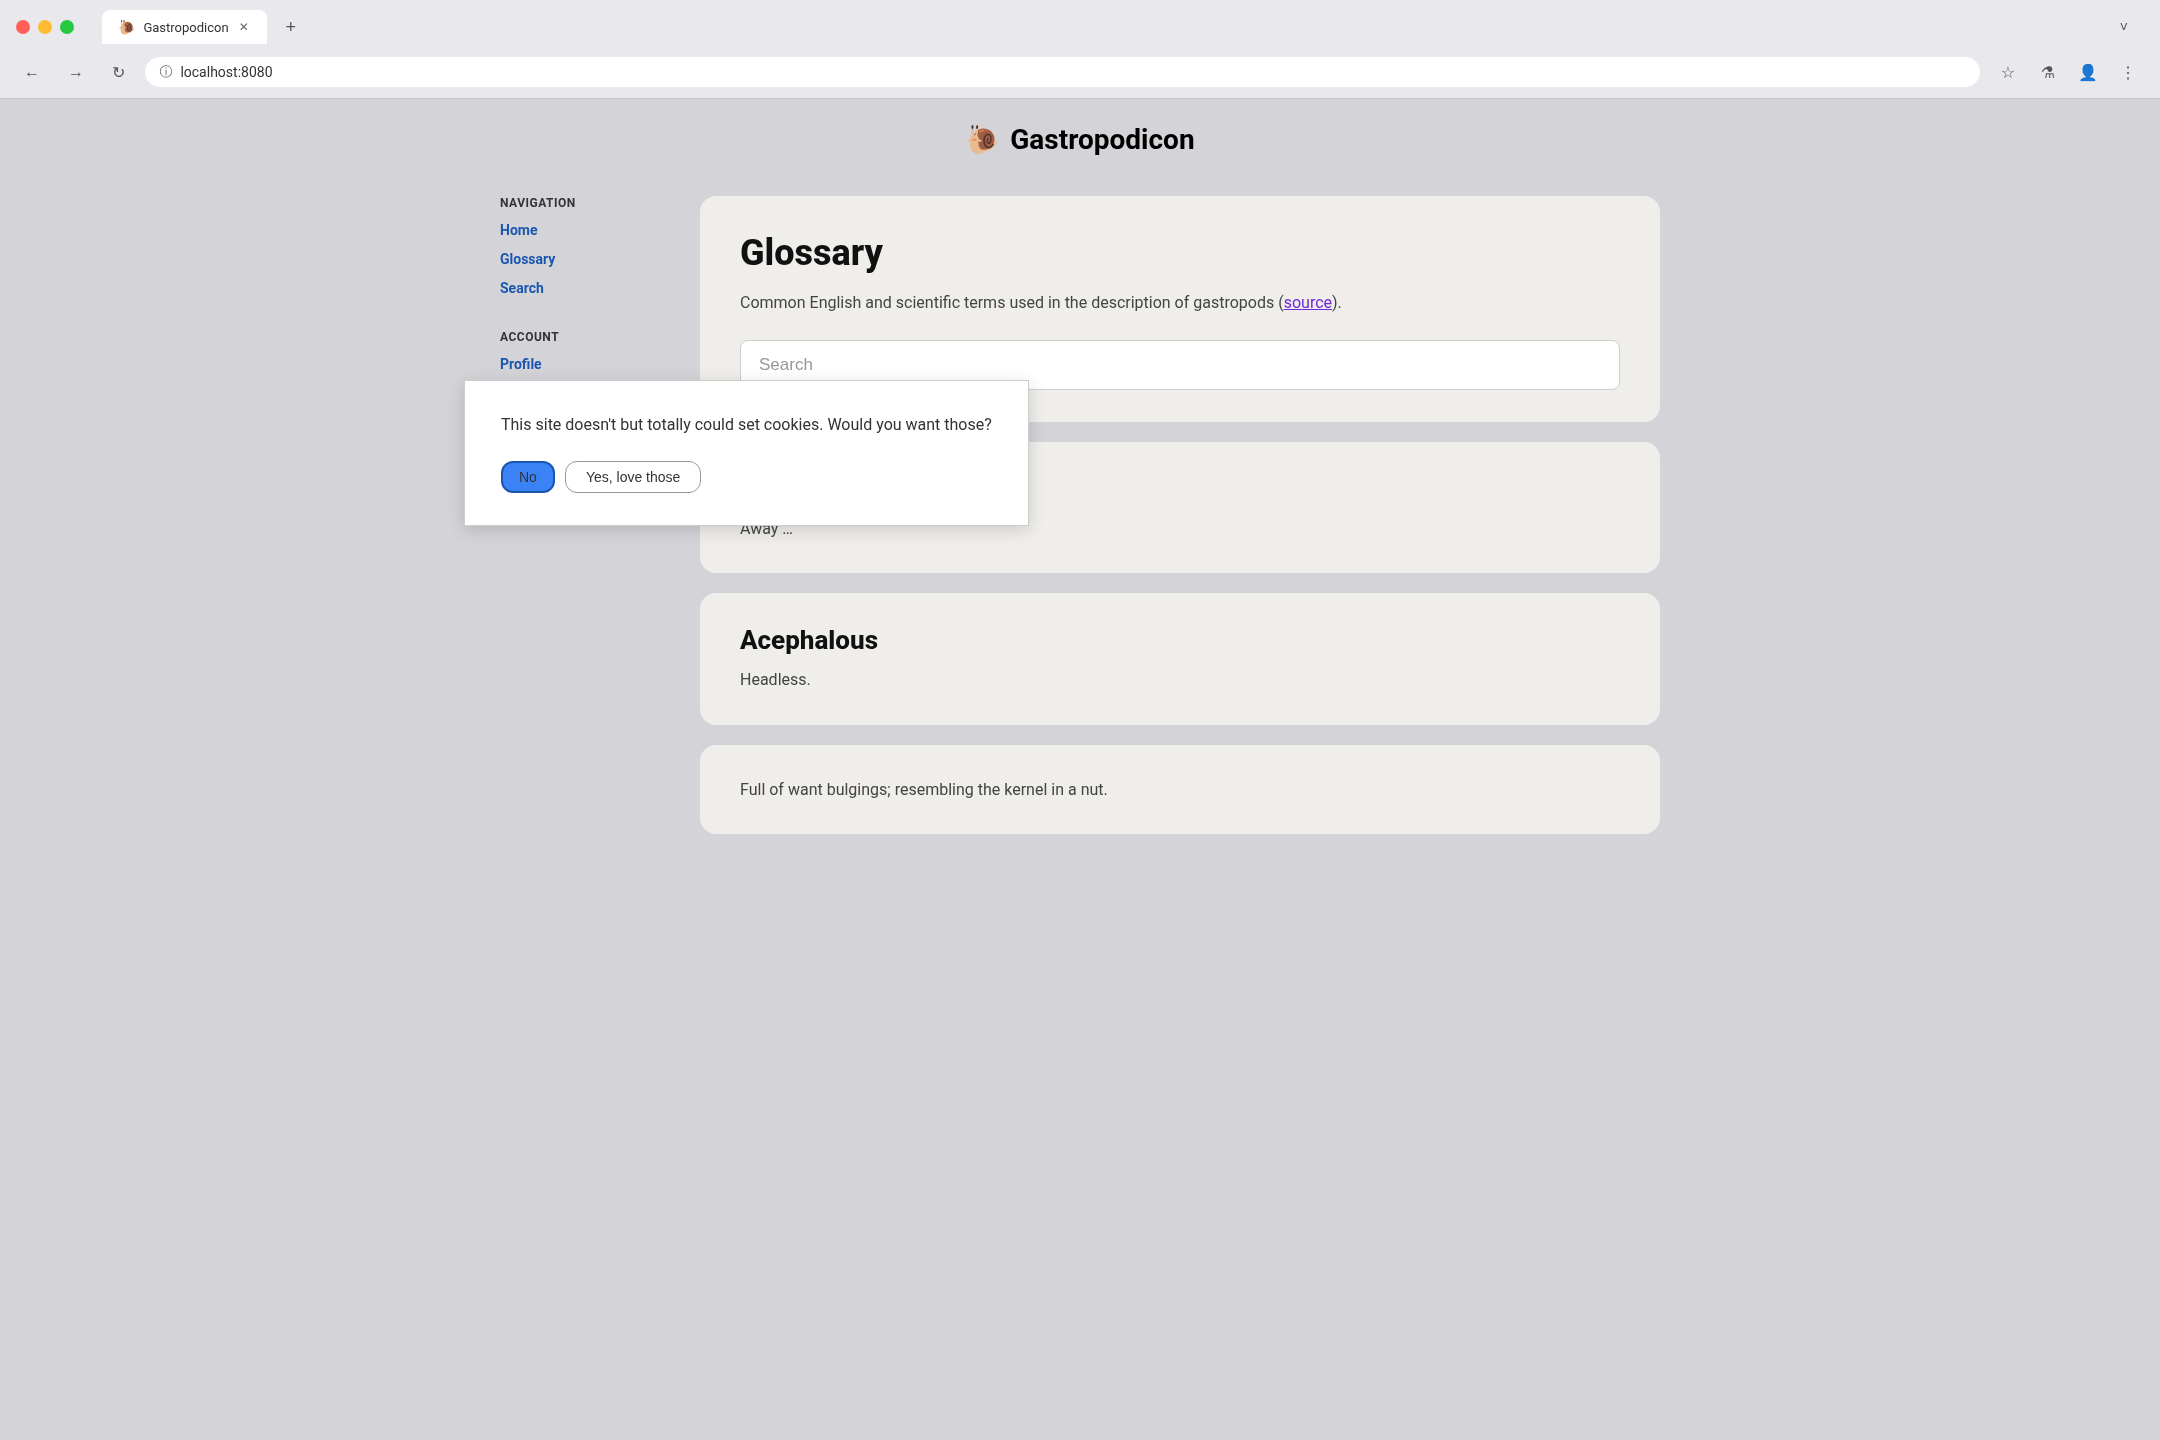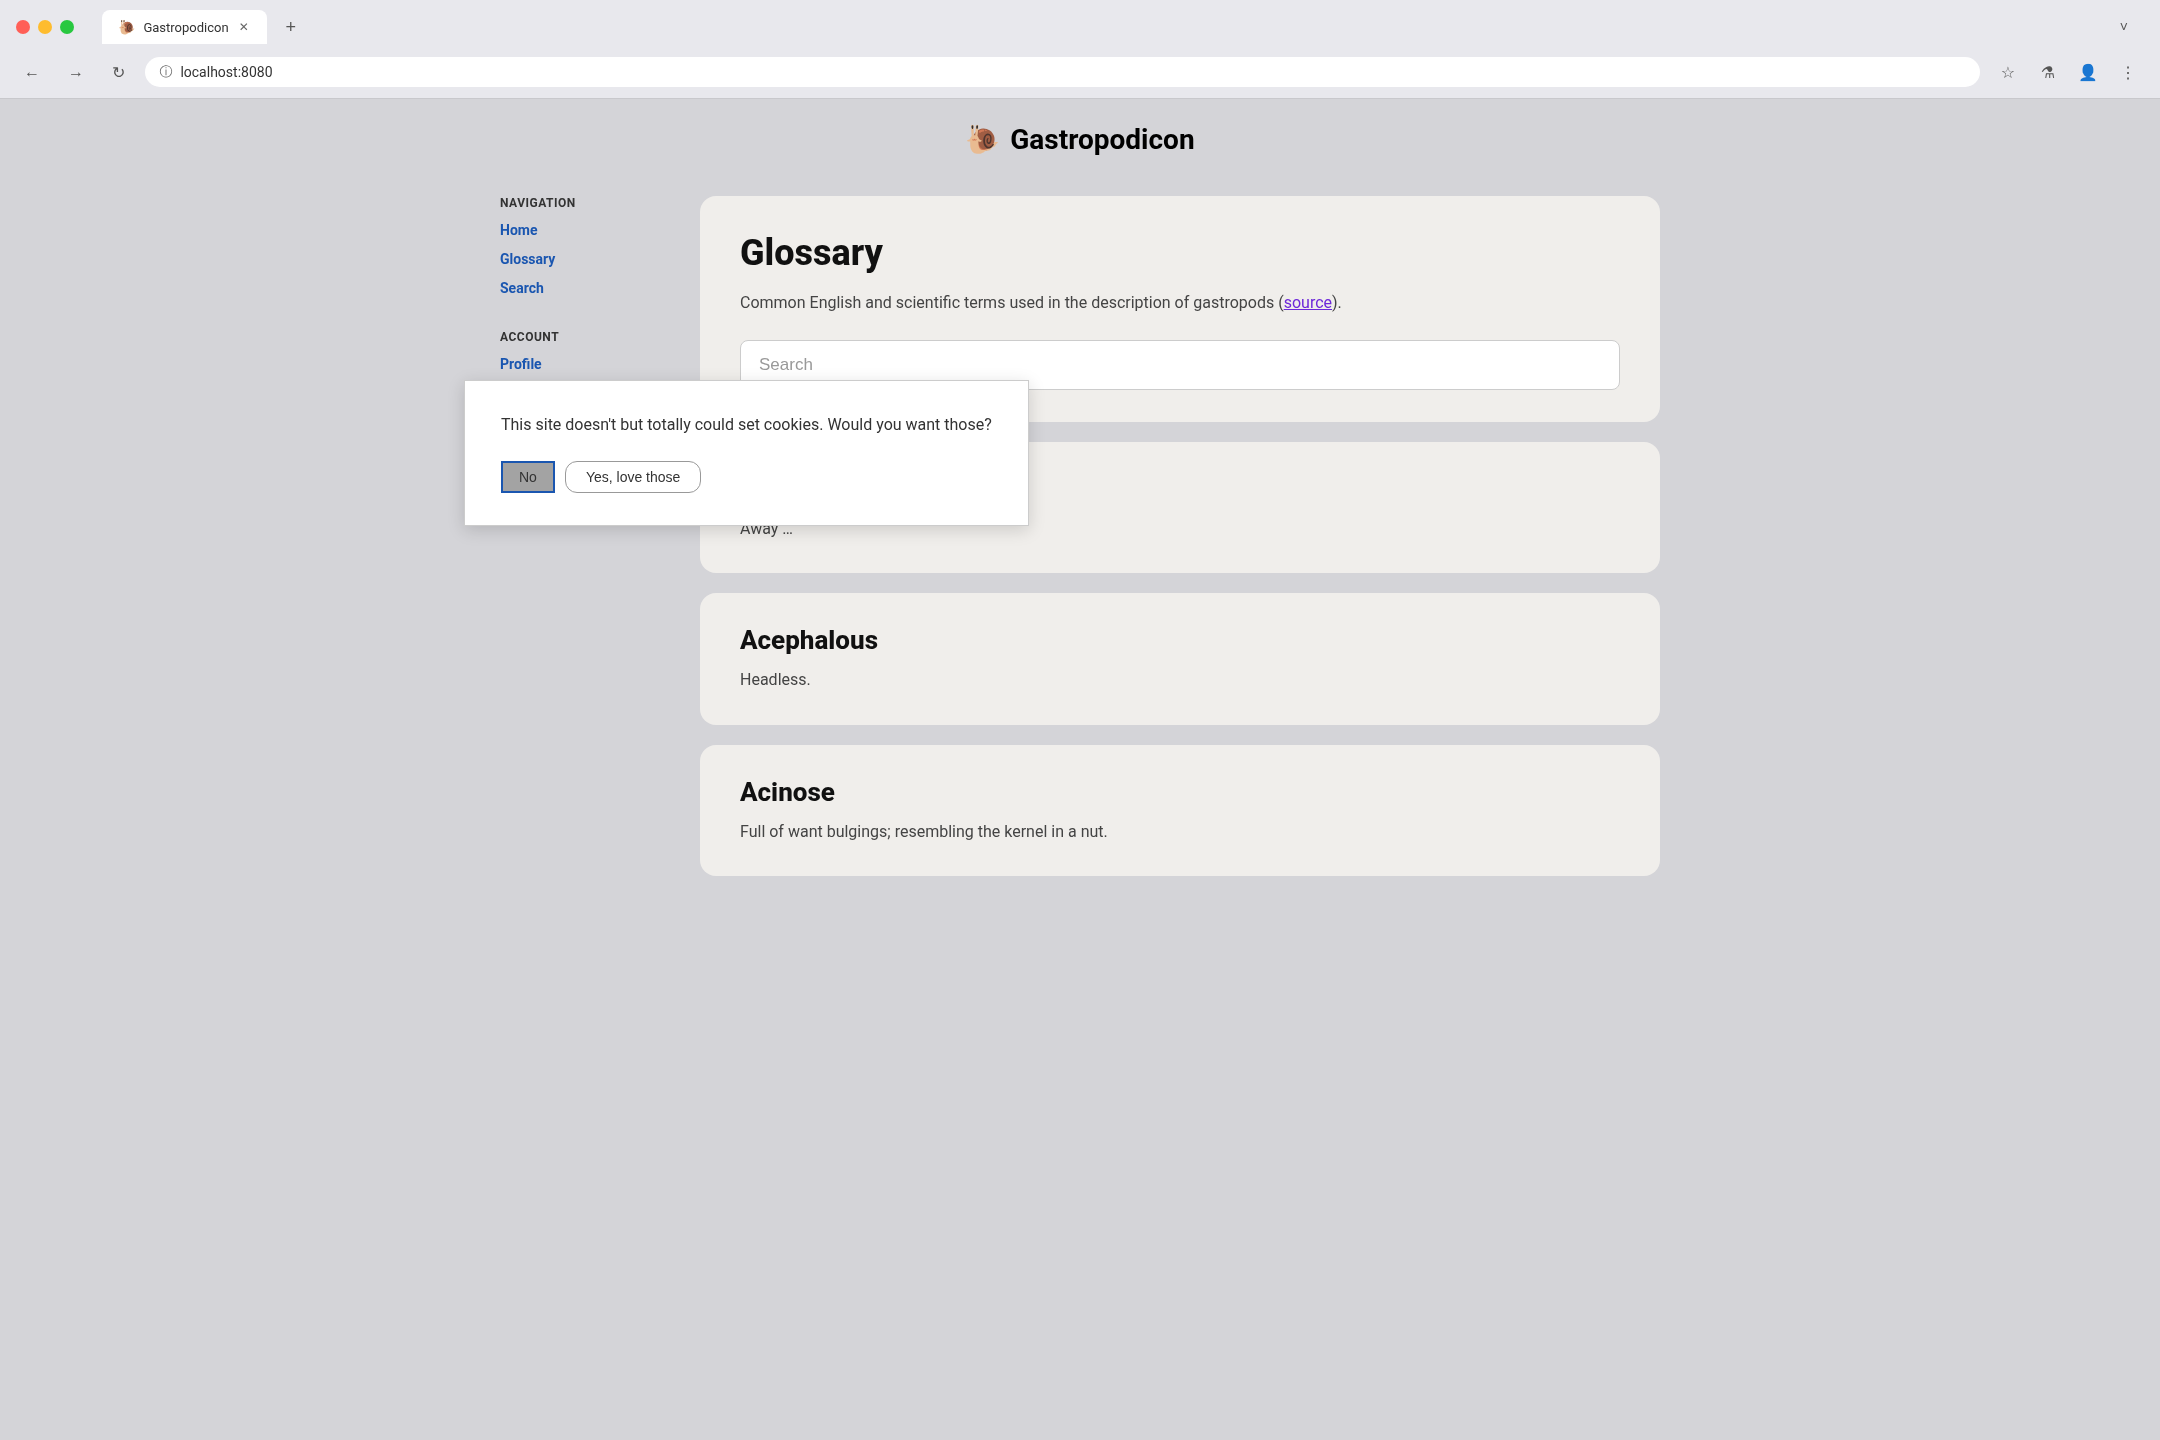--- a/index.html
+++ b/index.html
@@ -322,24 +322,24 @@
     }
 
     .cookie-buttons {
       display: flex;
       gap: 10px;
     }
 
     .btn-no {
       padding: 6px 16px;
       font-size: 14px;
-      background: #a3a3a3;
+      background: #3b82f6;
       border: 2px solid #1a56b0;
       color: #333;
-      border-radius: 0;
+      border-radius: 12px;
       cursor: pointer;
     }
 
     .btn-yes {
       padding: 6px 20px;
       font-size: 14px;
       background: white;
       border: 1px solid #999;
       color: #333;
       border-radius: 12px;
@@ -440,21 +440,20 @@
         <h2 class="term-title">Aba…</h2>
         <p class="term-def">Away …</p>
       </div>
 
       <div class="term-card">
         <h2 class="term-title">Acephalous</h2>
         <p class="term-def">Headless.</p>
       </div>
 
       <div class="term-card">
-        <h2 class="term-title">Acinose</h2>
         <p class="term-def">Full of want bulgings; resembling the kernel in a nut.</p>
       </div>
     </main>
   </div>
 </div>
 
 <div class="cookie-overlay">
   <div class="cookie-dialog">
     <p class="cookie-message">This site doesn't but totally could set cookies. Would you want those?</p>
     <div class="cookie-buttons">

